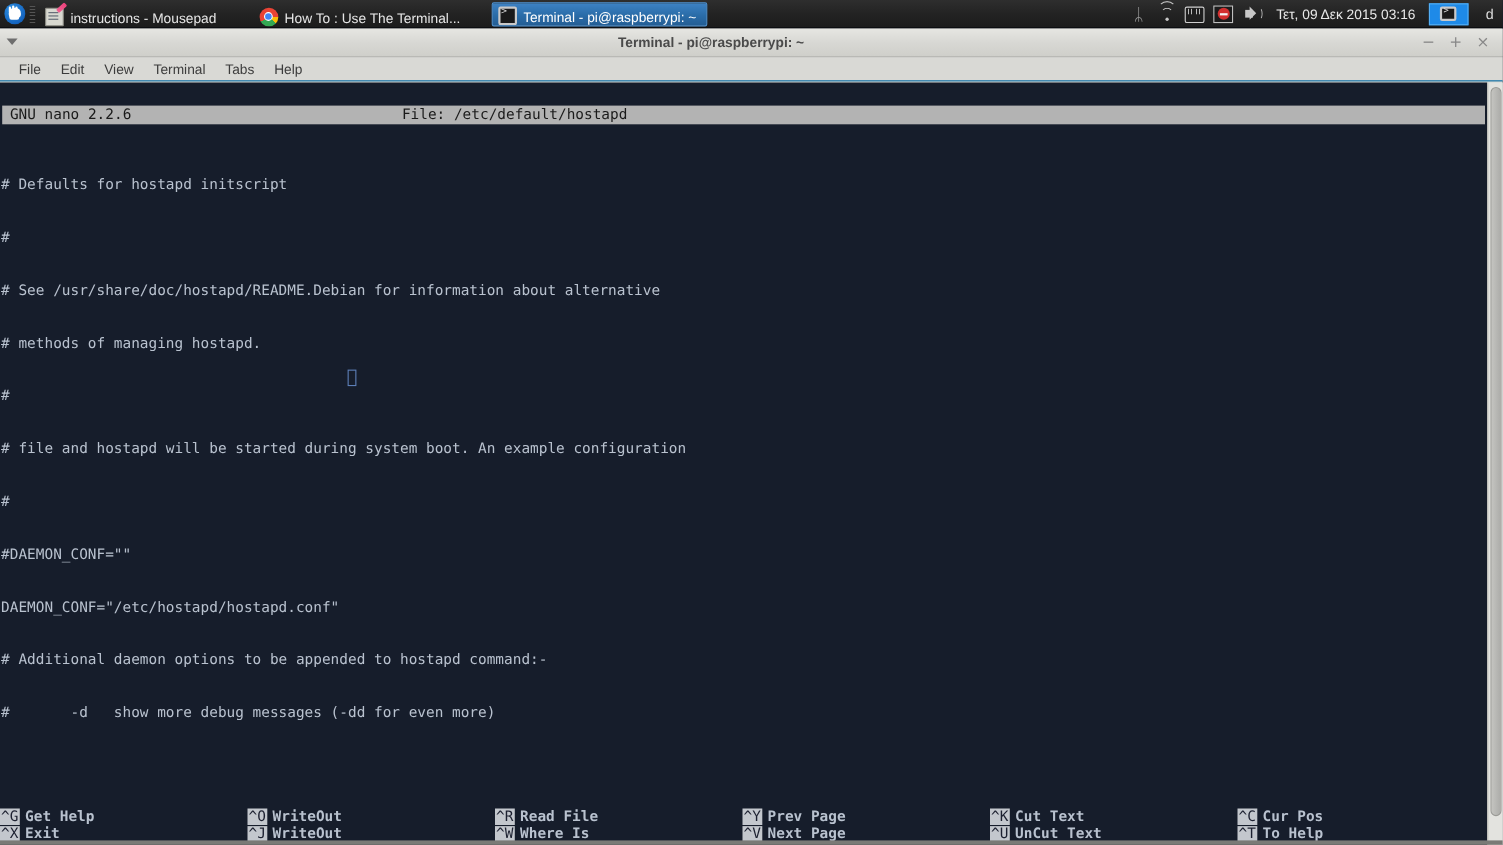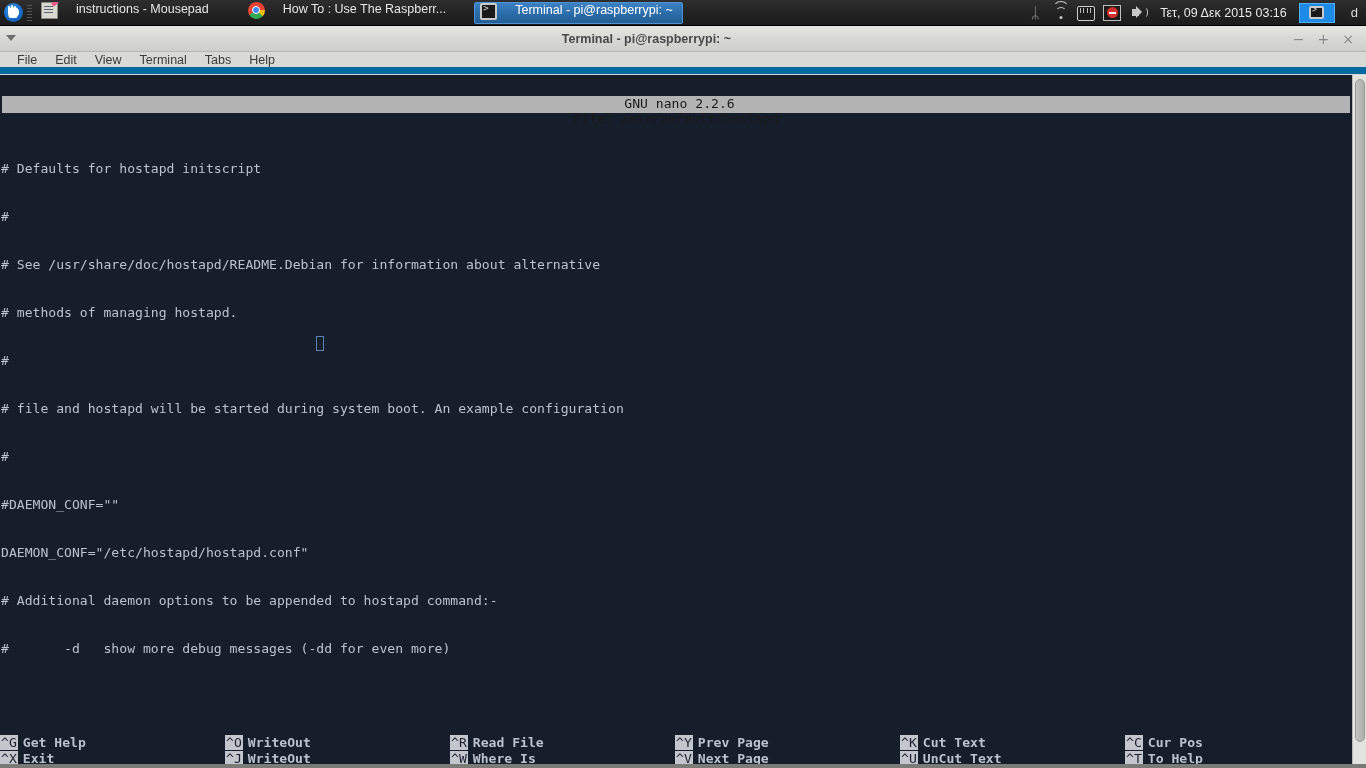--- a/index.html
+++ b/index.html
@@ -36,21 +36,21 @@
   .rpi-logo:after{
     content:""; position:absolute; left:4px; top:3px;
     width:2px; height:6px; background:#fff; border-radius:1px;
     box-shadow:3px -1px 0 #fff, 6px 0px 0 #fff;
   }
   .tb-handle{
     width:5px; height:16px; margin:0 3px 0 2px;
     background:repeating-linear-gradient(to bottom,#555 0 1px,transparent 1px 3px);
   }
   .task-btn{
-    height:22px; display:flex; align-items:flex-start; gap:18px;
+    height:22px; display:flex; align-items:flex-end; gap:6px;
     padding:0 9px 0 5px; margin:0 1px;
     font-size:12.5px; color:#e6e6e6;
     border-radius:2px; white-space:nowrap;
     max-width:230px; overflow:hidden;
   }
   .task-btn.active{
     background:linear-gradient(to bottom,#3d82c4 0%,#2a6ca8 55%,#245e94 100%);
     border:1px solid #4e93d4;
     color:#ffffff;
   }
@@ -159,45 +159,44 @@
     border-width:6px 5px 0 5px;
     border-color:#6e6e6e transparent transparent transparent;
   }
   #win-title{
     flex:1; text-align:center; font-size:12.5px; font-weight:bold; color:#4a4a4a;
   }
   #win-buttons{ display:flex; align-items:center; gap:13px; margin-right:12px; }
   .winbtn{ font-size:14px; color:#888; line-height:1;
            font-family:"DejaVu Sans", sans-serif; }
   #menubar{
-    height:22px; background:#d9d9d5; border-bottom:7px solid #0369a1;
+    height:22px; background:#d9d9d5; border-bottom:1px solid #0369a1;
     display:flex; align-items:center; padding-left:8px;
   }
   .menu-item{ font-size:12.5px; color:#3c3c3c; padding:0 9px; line-height:22px; }
 
   
   #term{
     position:absolute; left:0; top:49px; width:1366px; height:693px;
     background:#d6d6d2;
   }
   #term-inner{
     position:absolute; left:0; top:0; right:14px; bottom:0;
     background:#161d2b; overflow:hidden;
   }
   .mono{ font-family:"DejaVu Sans Mono", monospace; font-size:13.1px; }
 
   #nano-header{
     position:absolute; left:2px; top:21px; right:2px; height:17px;
     background:#b3b3b3; color:#1a1a1a;
     display:flex; align-items:center;
     white-space:pre;
-    flex-direction:column;
   }
   #nano-header .nh-ver{ padding-left:7px; }
-  #nano-header .nh-file{ }
+  #nano-header .nh-file{ margin-left:246px; }
 
   #nano-body{
     position:absolute; left:0; top:54px; right:0;
     color:#b9c2cf; white-space:pre; line-height:16px;
   }
   #nano-body .line{ height:16px; padding-left:1px; position:relative; }
 
   #cursor{
     position:absolute; left:316px; top:261px;
     width:8px; height:15px;
@@ -238,21 +237,21 @@
   </div>
   <div class="tb-handle"></div>
 
   <div class="task-btn">
     <span class="ico ico-mousepad"></span>
     <span class="tb-label">instructions - Mousepad</span>
   </div>
 
   <div class="task-btn" style="margin-left:24px;">
     <span class="ico ico-chrome"></span>
-    <span class="tb-label">How To : Use The Raspberr...</span>
+    <span class="tb-label">How To : Use The Terminal...</span>
   </div>
 
   <div class="task-btn active" style="margin-left:18px;">
     <span class="ico ico-term"></span>
     <span class="tb-label">Terminal - pi@raspberrypi: ~</span>
   </div>
 
   <div id="tray">
     <div class="tray-ico">
       <div class="bt">ᛦ</div>

